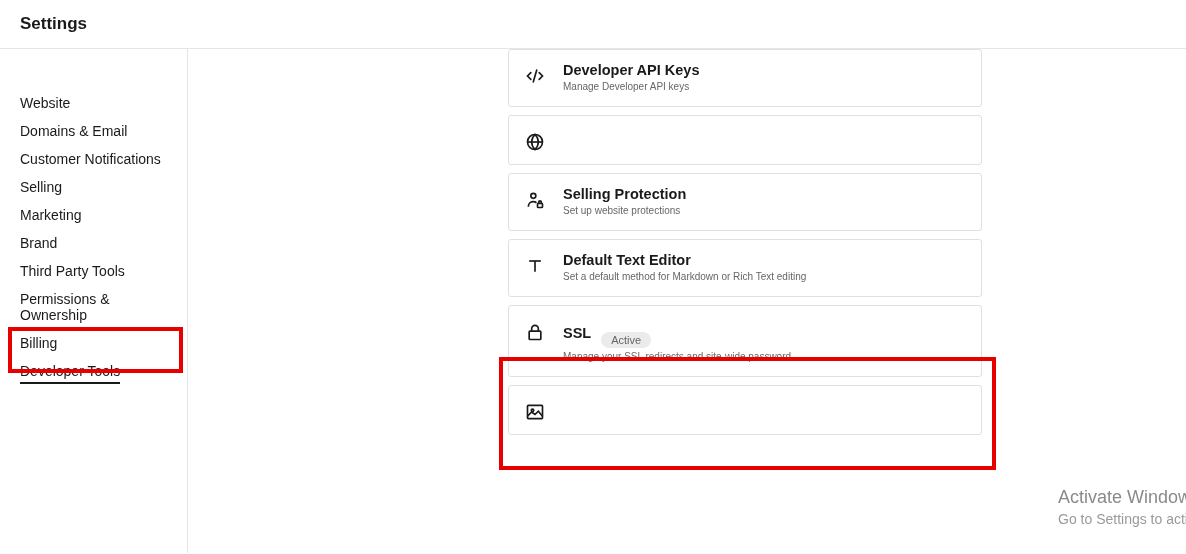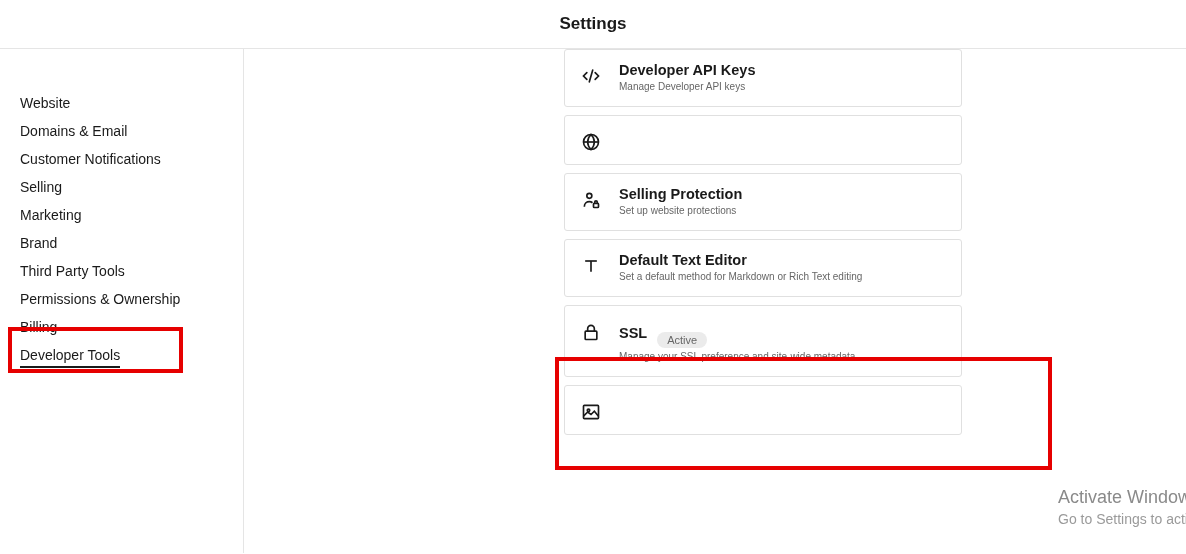--- a/index.html
+++ b/index.html
@@ -12,33 +12,32 @@
       color: #1a1a1a;
       background: #fff;
       width: 1186px;
       height: 554px;
       overflow: hidden;
       position: relative;
     }
     .header {
       padding: 14px 20px 14px 20px;
       border-bottom: 1px solid #e5e5e5;
-      text-align: center;
     }
     .header h1 {
       font-size: 17px;
       font-weight: 700;
       color: #1a1a1a;
     }
     .content {
       display: flex;
       height: calc(100% - 50px);
     }
     .sidebar {
-      width: 244px;
+      width: 188px;
       border-right: 1px solid #e5e5e5;
       padding: 40px 20px 20px 20px;
       position: relative;
     }
     .sidebar-item {
       display: block;
       padding: 6px 0;
       font-size: 14px;
       color: #1a1a1a;
       cursor: pointer;
@@ -58,21 +57,21 @@
       width: 175px;
       height: 46px;
       pointer-events: none;
     }
     .main {
       flex: 1;
       padding: 0 20px 20px 320px;
       position: relative;
     }
     .cards-column {
-      width: 398px;
+      width: 474px;
     }
     .card {
       border: 1px solid #e0e0e0;
       border-radius: 3px;
       padding: 12px 16px 12px 16px;
       margin-bottom: 8px;
       display: flex;
       align-items: flex-start;
       gap: 18px;
       cursor: pointer;
@@ -227,21 +226,21 @@
           <svg viewBox="0 0 24 24" width="20" height="20" fill="none" stroke="currentColor" stroke-width="2">
               <rect x="5" y="11" width="14" height="10" rx="1"></rect>
               <path d="M8 11 V8 C8 5.8 9.8 4 12 4 C14.2 4 16 5.8 16 8 V11"></path>
             </svg>
         </div>
         <div class="card-body">
           <div class="card-title">
             <span>SSL</span>
             <span class="badge">Active</span>
           </div>
-          <div class="card-desc">Manage your SSL preference and site-wide metadata</div>
+          <div class="card-desc">Manage your SSL redirects and site-wide password</div>
         </div>
       </div>
 
       <div class="card">
         <div class="card-icon">
           <svg viewBox="0 0 24 24" width="20" height="20" fill="none" stroke="currentColor" stroke-width="2">
               <rect x="3" y="4" width="18" height="16" rx="1"></rect>
               <circle cx="9" cy="10" r="1.5"></circle>
               <path d="M3 17 L8 12 L12 15 L16 11 L21 17"></path>
             </svg>

